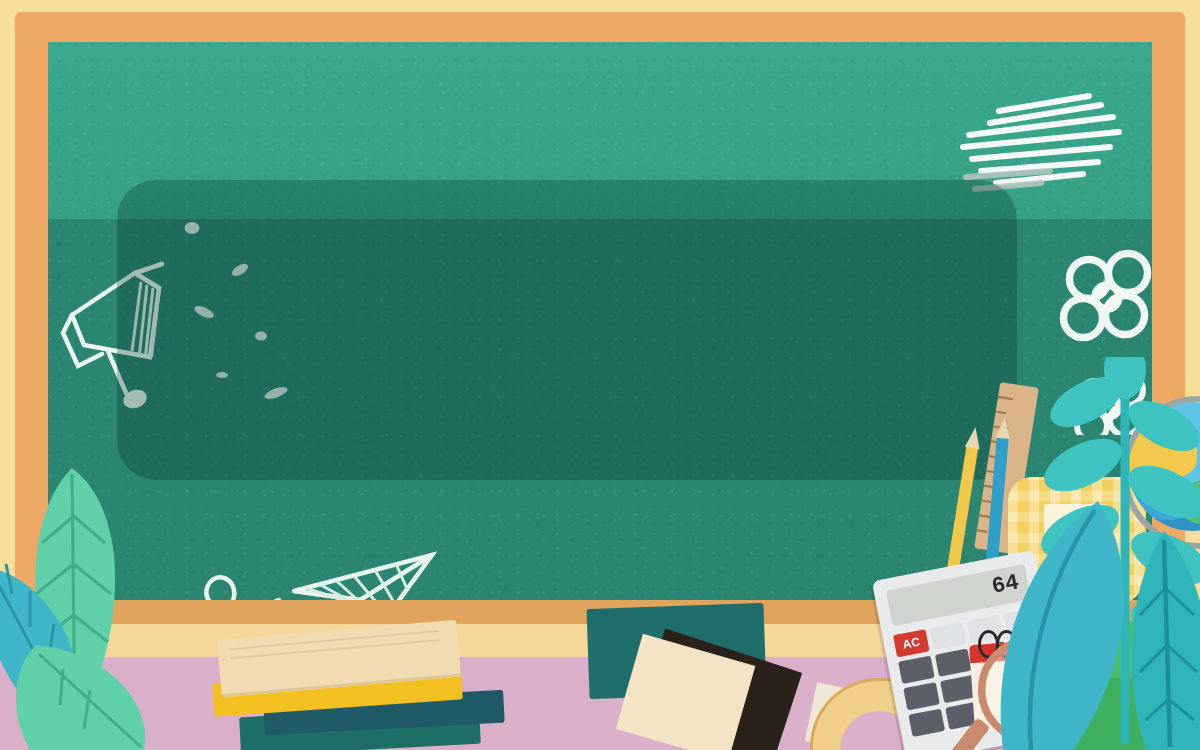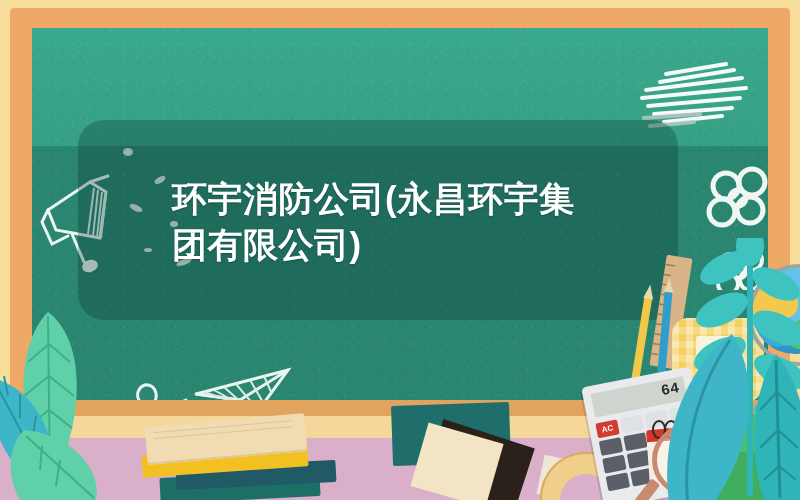--- a/index.html
+++ b/index.html
@@ -318,21 +318,20 @@
 
   <div class="chalk dot-b">
     <svg width="26" height="24" viewBox="0 0 26 24">
       <g fill="#eaf6f0">
           <ellipse cx="12" cy="10" rx="8" ry="6" transform="rotate(-18 12 10)"></ellipse>
         </g>
     </svg>
   </div>
 
   <div class="title-panel"></div>
-  <div class="title">环宇消防公司(永昌环宇集团有限公司)</div>
 
   <div class="desk">
     <div class="desk-band1"></div>
     <div class="desk-band2"></div>
     <div class="desk-band3"></div>
   </div>
 
   <div class="leaf" style="left:-10px; top:300px;">
     <svg width="180" height="200" viewBox="0 0 180 200">
       <g>

